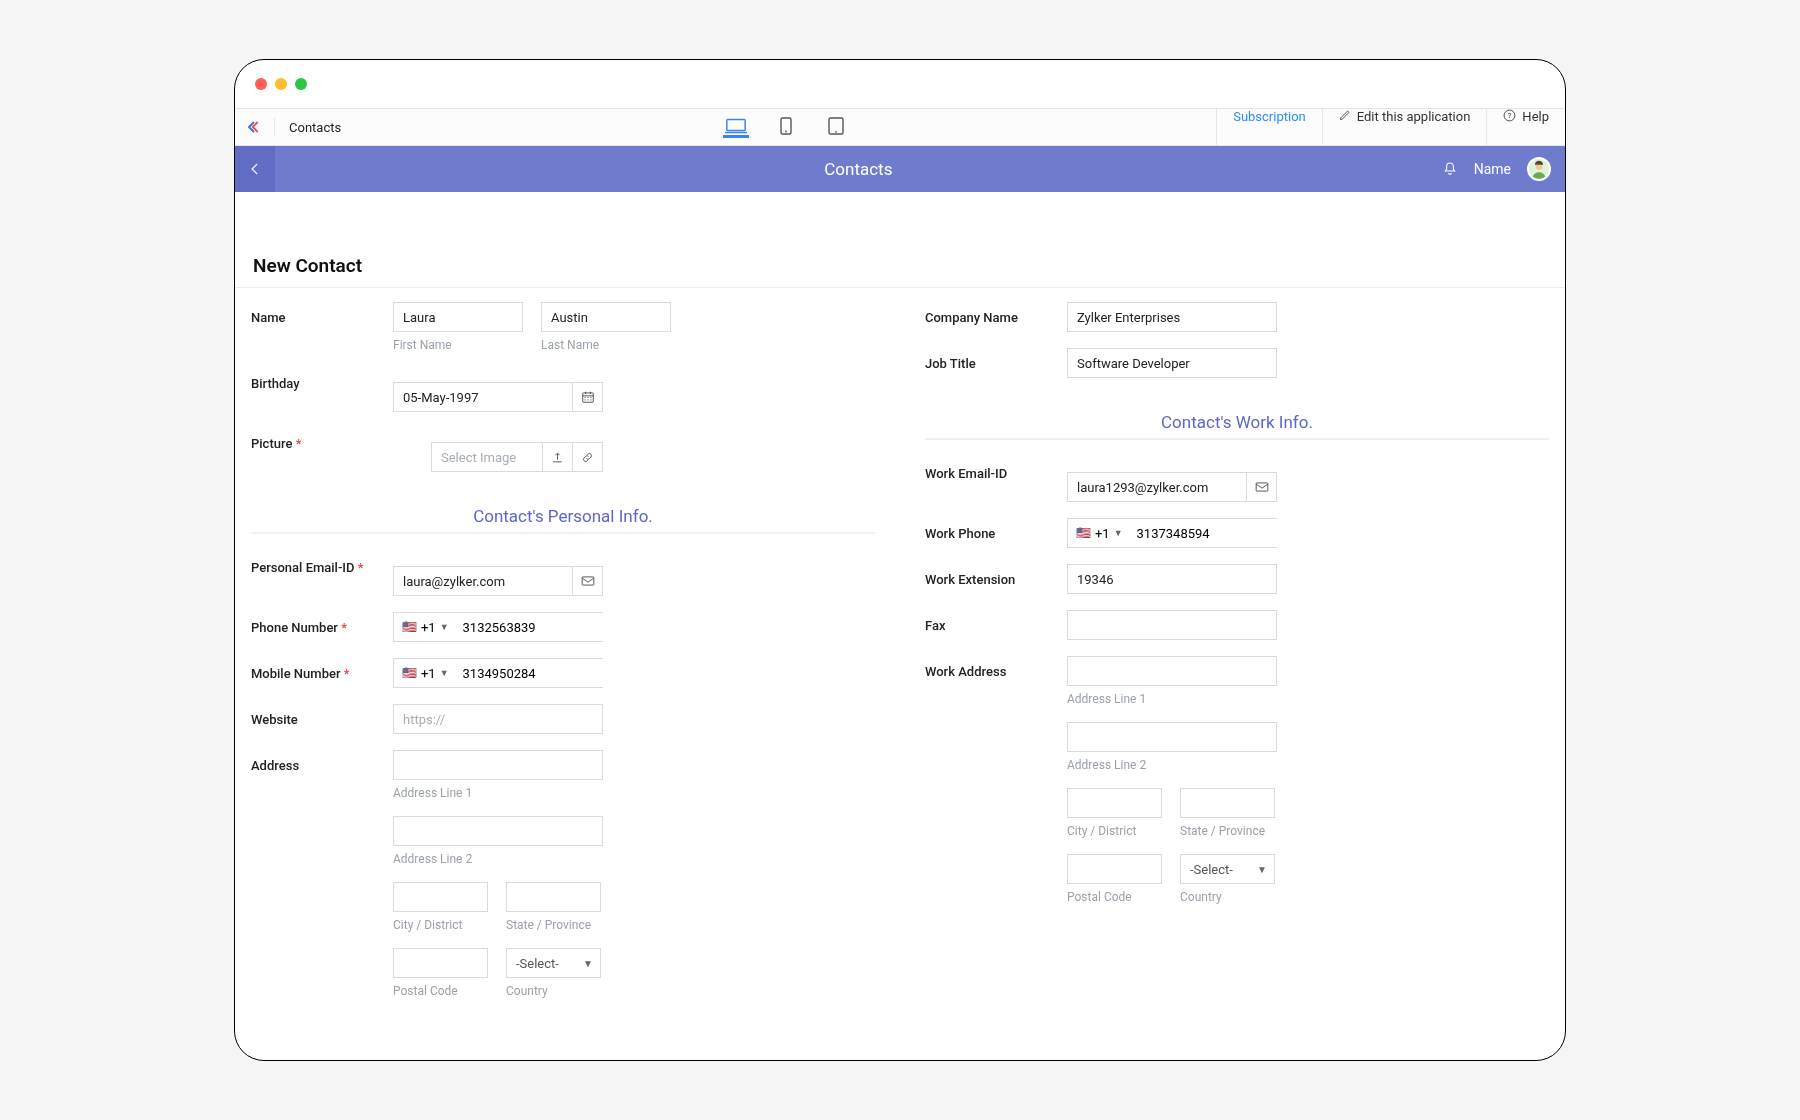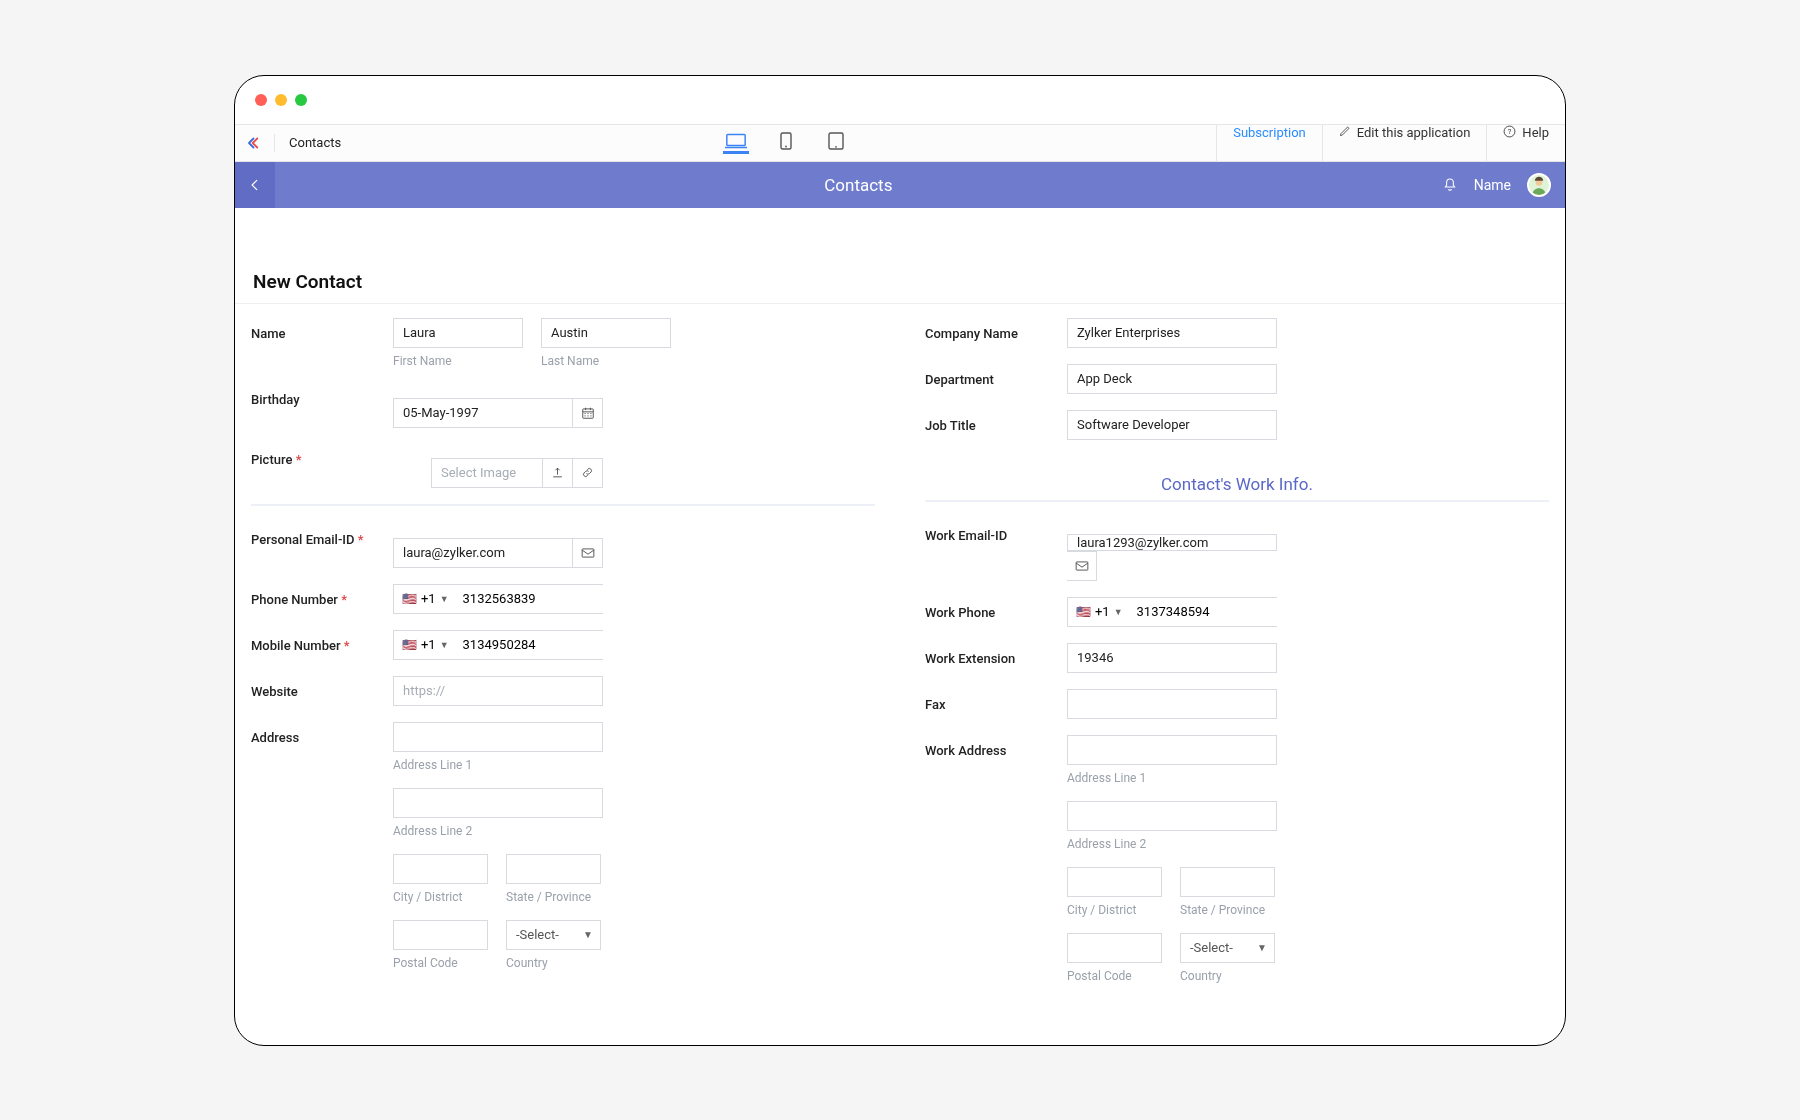--- a/index.html
+++ b/index.html
@@ -212,20 +212,21 @@
             </div>
             <div class="addon-btn">
               <svg width="13" height="13" viewBox="0 0 24 24">
                   <path d="M10 14a4 4 0 0 0 5.6 0l3-3a4 4 0 0 0-5.6-5.6l-1.5 1.5 M14 10a4 4 0 0 0-5.6 0l-3 3a4 4 0 0 0 5.6 5.6l1.5-1.5" fill="none" stroke="#444" stroke-width="1.6"></path>
                 </svg>
             </div>
           </div>
         </div>
       </div>
 
+      <div class="section-heading">Contact's Personal Info.</div>
       <hr class="section-hr">
 
       <div class="row">
         <div class="label"><span>Personal Email-ID</span> <span class="req">*</span></div>
         <div class="field">
           <div class="input-addon" style="max-width:210px;">
             <input class="inp" value="laura@zylker.com" style="">
             <div class="addon-btn">
               <svg width="14" height="12" viewBox="0 0 24 18">
                   <rect x="2" y="2" width="20" height="14" rx="1" fill="none" stroke="#444" stroke-width="1.5"></rect>
@@ -304,35 +305,31 @@
         </div>
       </div>
     </div>
 
     <div class="col">
       <div class="row">
         <div class="label">Company Name</div>
         <div class="field"><input class="inp" value="Zylker Enterprises" style=""></div>
       </div>
       <div class="row">
-        <div class="label">Department</div>
-        <div class="field"><input class="inp" value="App Deck" style=""></div>
-      </div>
-      <div class="row">
         <div class="label">Job Title</div>
         <div class="field"><input class="inp" value="Software Developer" style=""></div>
       </div>
 
       <div class="section-heading">Contact's Work Info.</div>
       <hr class="section-hr">
 
       <div class="row">
         <div class="label">Work Email-ID</div>
         <div class="field">
-          <div class="input-addon" style="max-width:210px;flex-direction:column;">
+          <div class="input-addon" style="max-width:210px;">
             <input class="inp" value="laura1293@zylker.com" style="">
             <div class="addon-btn">
               <svg width="14" height="12" viewBox="0 0 24 18">
                   <rect x="2" y="2" width="20" height="14" rx="1" fill="none" stroke="#444" stroke-width="1.5"></rect>
                   <path d="M2 4l10 7 10-7" fill="none" stroke="#444" stroke-width="1.5"></path>
                 </svg>
             </div>
           </div>
         </div>
       </div>

